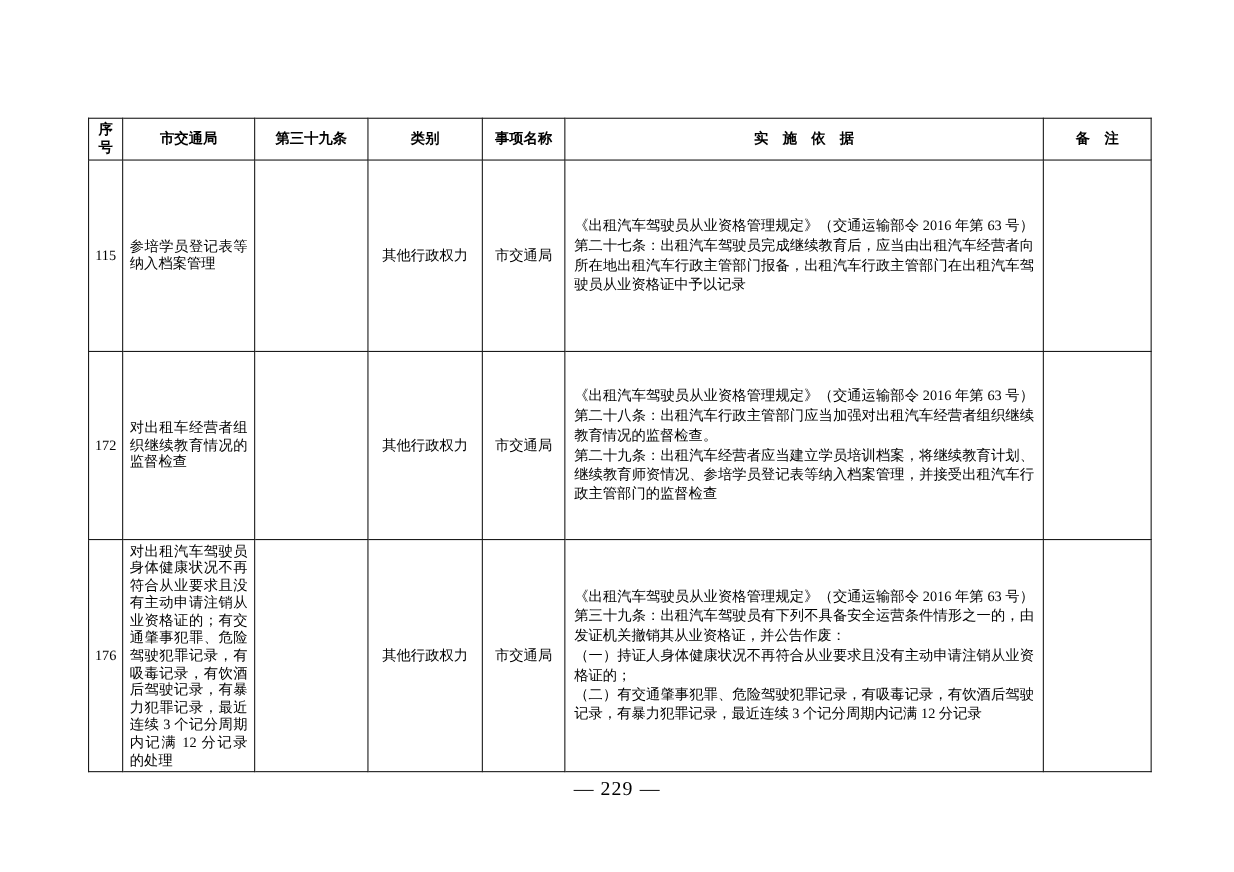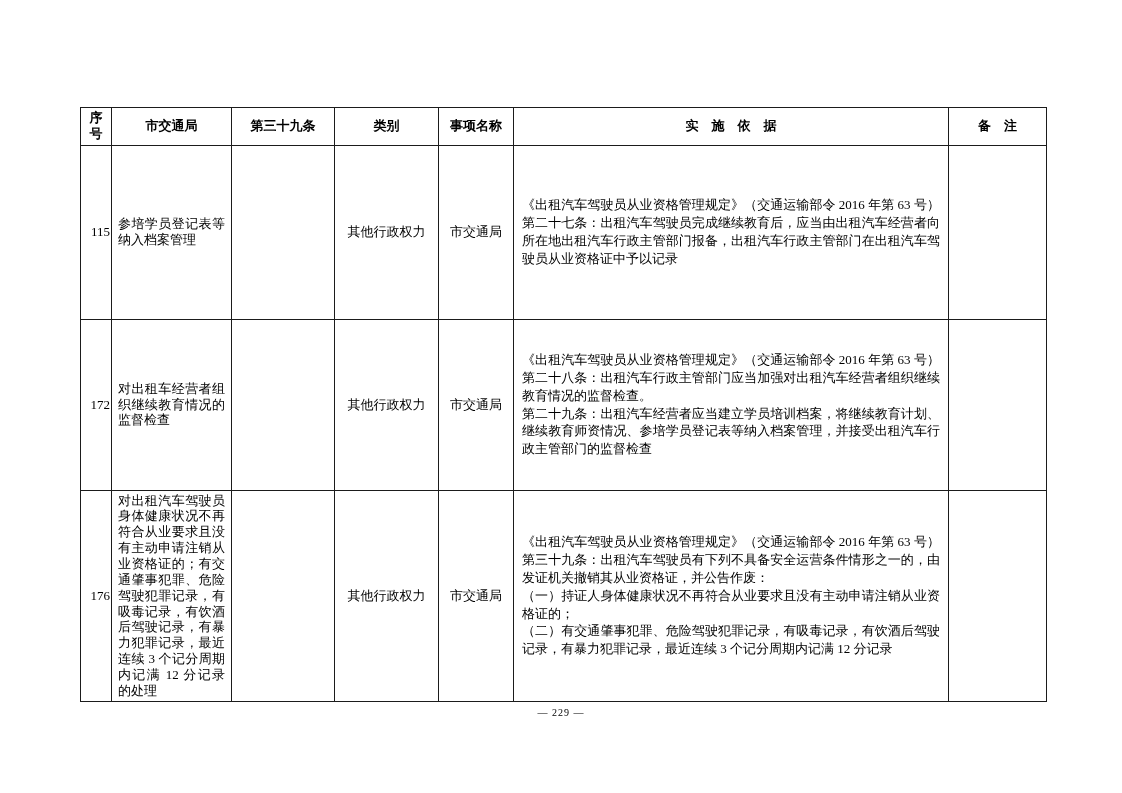--- a/index.html
+++ b/index.html
@@ -37,21 +37,21 @@
     text-align: center;
     padding: 2px 1px;
     line-height: 1.25;
   }
   tr.hdr-row { height: 36px; }
   tr.row-0 { height: 174px; }
   tr.row-1 { height: 171px; }
   tr.row-2 { height: 196px; }
 
   th.c-xh { white-space: pre-line; }
-  td.c-xh { text-align: right; padding: 2px 1px; }
+  td.c-xh { text-align: center; padding: 2px 1px; }
   td.c-mc {
     text-align: justify;
     text-justify: inter-character;
     line-height: 1.22;
     padding: 2px 6px;
   }
   td.c-zx, td.c-bz { }
   td.c-lb, td.c-zt { text-align: center; }
   td.c-yj {
     text-align: justify;
@@ -59,21 +59,21 @@
     line-height: 1.38;
     white-space: pre-line;
     padding: 6px 8px;
   }
   .page-number {
     position: absolute;
     top: 707px;
     left: 0;
     width: 1122px;
     text-align: center;
-    font-size: 10px;
+    font-size: 18px;
     letter-spacing: 1px;
   }
 </style>
 </head>
 <body>
 
 <div class="page">
 
   <table class="doc-table">
     <colgroup>

